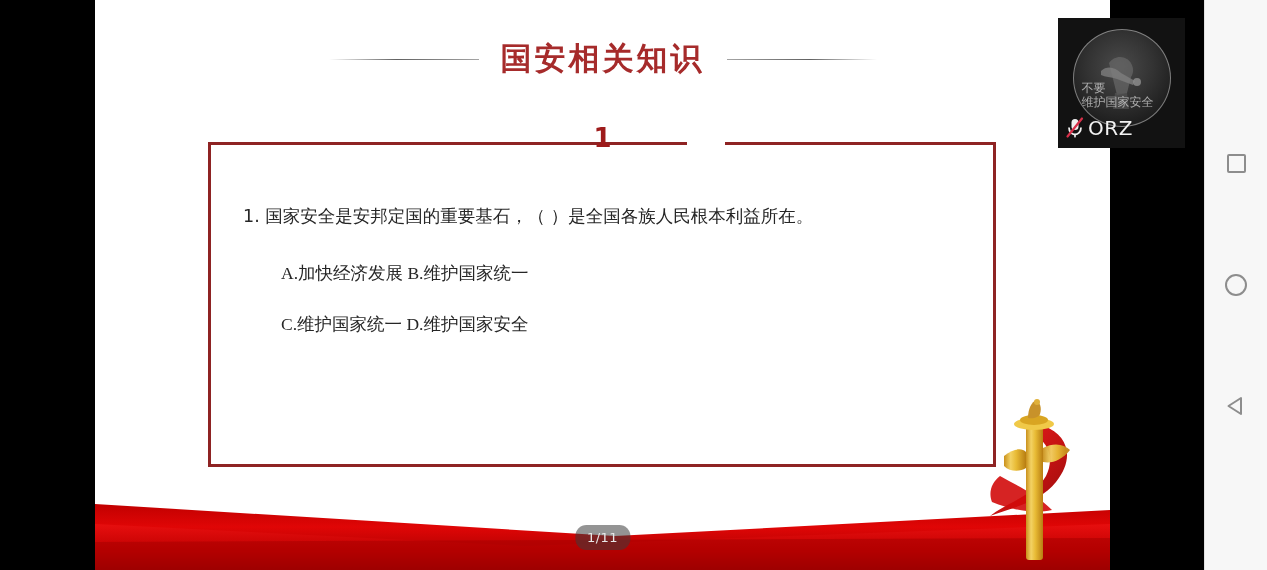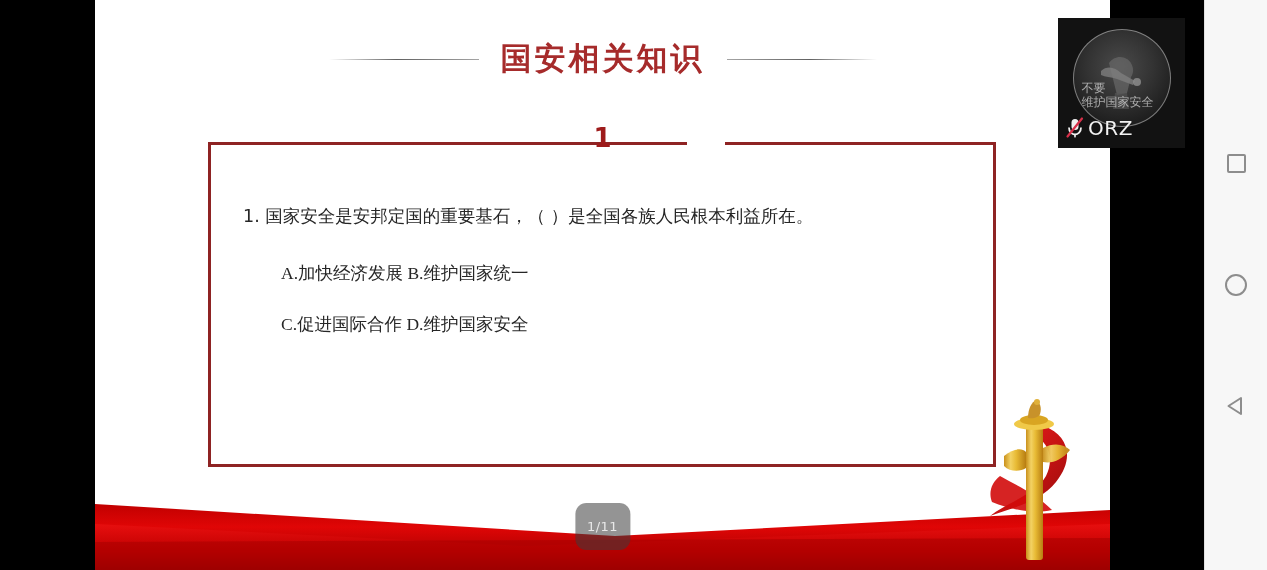--- a/index.html
+++ b/index.html
@@ -153,21 +153,21 @@
   
   .page-pill {
     position: absolute;
     left: 50%;
     transform: translateX(-50%);
     bottom: 20px;
     background: rgba(60,60,60,0.55);
     color: #e8e8e8;
     font-family: "DejaVu Sans", sans-serif;
     font-size: 13px;
-    padding: 16px 12px;
+    padding: 5px 12px;
     border-radius: 11px;
     z-index: 8;
     letter-spacing: 0.5px;
   }
 
   
   .self-view {
     position: absolute;
     left: 1058px;
     top: 18px;
@@ -277,21 +277,21 @@
 
     <div class="qbox"></div>
     <div class="qbox-gap qbox-gap-main"></div>
 
     <div class="slide-number">1</div>
 
     <div class="qbox-content">
       <div class="q-stem">1. 国家安全是安邦定国的重要基石，（   ）是全国各族人民根本利益所在。</div>
       <div class="q-options">
         <div class="q-option">A.加快经济发展 B.维护国家统一</div>
-        <div class="q-option">C.促进国际合作 D.维护国家安全</div>
+        <div class="q-option">C.维护国家统一 D.维护国家安全</div>
       </div>
     </div>
 
     <svg class="ribbon-bottom" viewBox="0 0 1015 90" preserveAspectRatio="none">
       <defs>
         <linearGradient id="rg1" x1="0" y1="0" x2="0" y2="1">
           <stop offset="0%" stop-color="#c10000"></stop>
           <stop offset="35%" stop-color="#e00606"></stop>
           <stop offset="70%" stop-color="#b60202"></stop>
           <stop offset="100%" stop-color="#8e0000"></stop>

